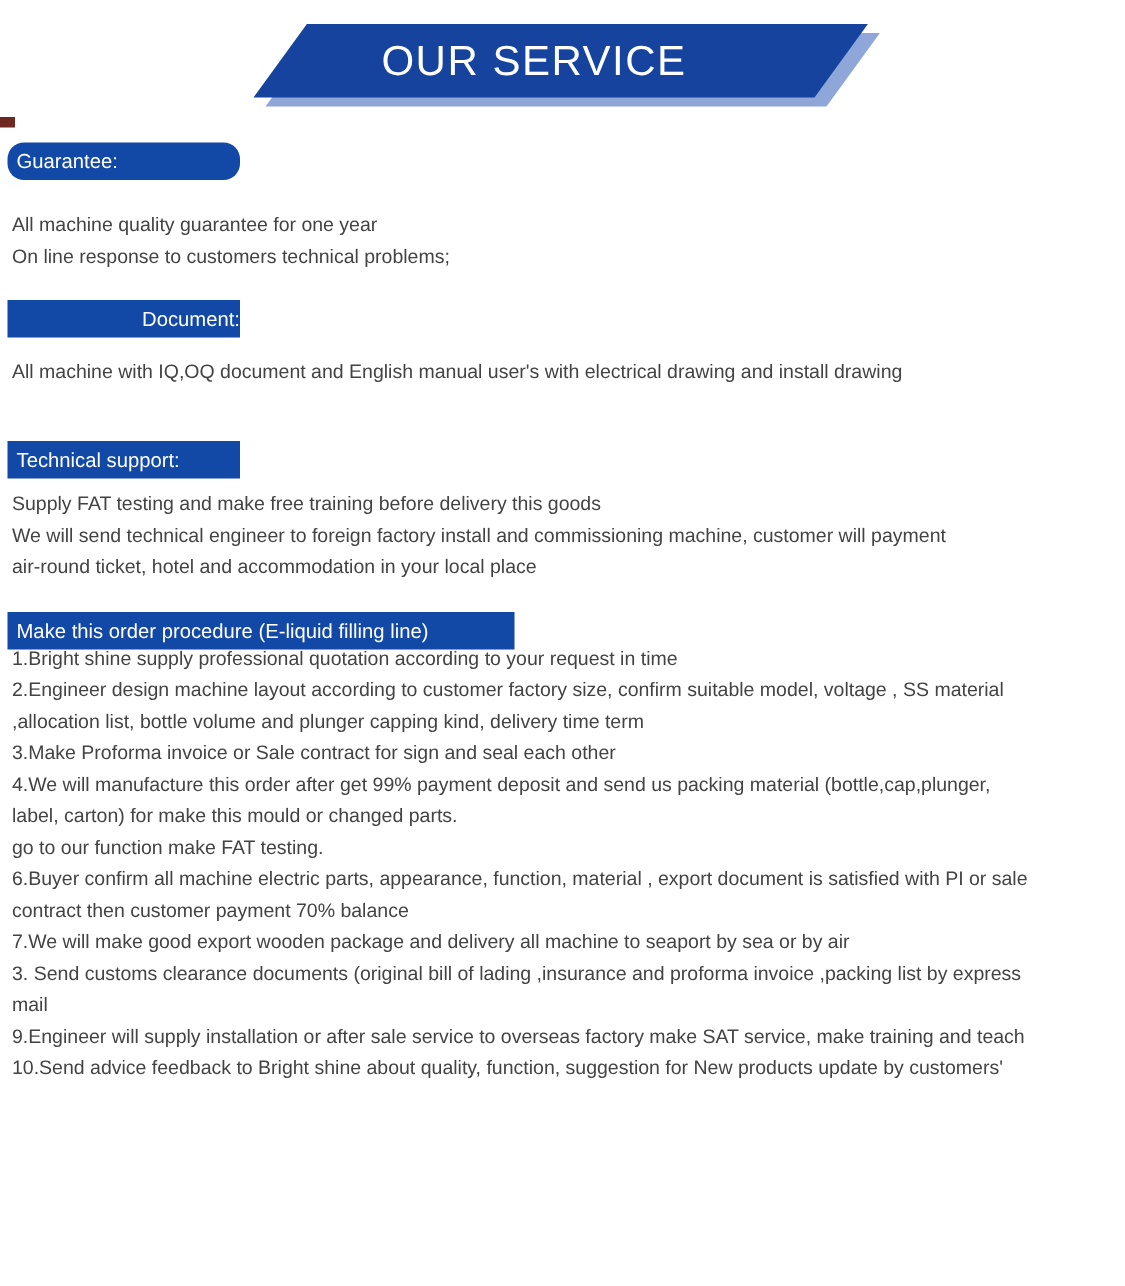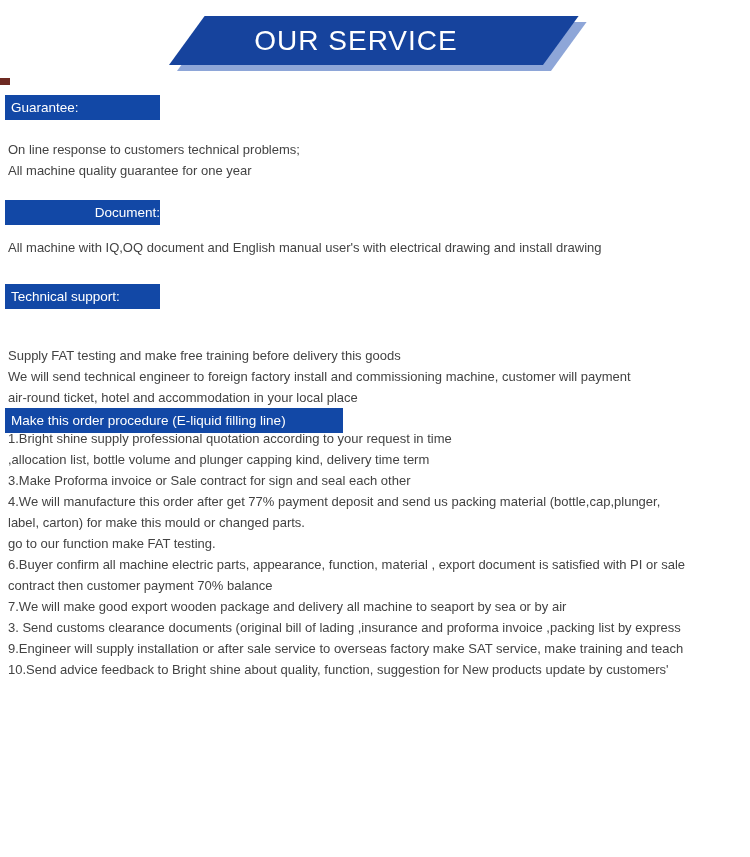--- a/index.html
+++ b/index.html
@@ -38,79 +38,81 @@
 
   
   .bar {
     position: absolute; left: 5px; height: 25px;
     background: var(--bar-fill, #1248a6);
     color: var(--bar-text, #ffffff);
     font-size: 13.5px; line-height: 25px;
     padding-left: 6px; box-sizing: border-box;
     white-space: nowrap; overflow: hidden;
   }
-  .b1 { top: 95px;  width: 155px; }
+  .b1 { top: 95px;  width: 155px; border-radius: 11px; }
   .b2 { top: 200px; width: 155px; text-align: right; }
-  .b3 { top: 284px; width: 155px; }
+  .b3 { top: 294px; width: 155px; }
   .b4 { top: 408px; width: 338px; }
 
   
   .lines {
     position: absolute; left: 8px; right: 0;
     color: var(--body-text, #434343);
     font-size: 13px; line-height: 21px;
     white-space: nowrap;
   }
   .t1 { top: 139px; }
   .t2 { top: 237px; }
-  .t3 { top: 325px; margin-top: 20px; }
+  .t3 { top: 325px; }
   .t4 { top: 428px; }
 </style>
 </head>
 <body>
 
 <div id="page">
 
   <div class="hdr-shadow"></div>
   <div class="hdr"></div>
   <div class="hdr-label">OUR SERVICE</div>
 
   <div class="red-mark"></div>
 
   <div class="bar b1">Guarantee:</div>
   <div class="lines t1">
 
-  <div class="line">On line response to customers technical problems;</div>
-      <div class="line">All machine quality guarantee for one year</div>
+  <div class="line">All machine quality guarantee for one year</div>
+      <div class="line">On line response to customers technical problems;</div>
     </div>
 
   <div class="bar b2">Document:</div>
   <div class="lines t2">
 
   <div class="line">All machine with IQ,OQ document and English manual user's with electrical drawing and install drawing</div>
     </div>
 
   <div class="bar b3">Technical support:</div>
   <div class="lines t3">
 
   <div class="line">Supply FAT testing and make free training before delivery this goods</div>
       <div class="line">We will send technical engineer to foreign factory install and commissioning machine, customer will payment</div>
       <div class="line">air-round ticket, hotel and accommodation in your local place</div>
     </div>
 
   <div class="bar b4">Make this order procedure (E-liquid filling line)</div>
   <div class="lines t4">
 
   <div class="line">1.Bright shine supply professional quotation according to your request in time</div>
+      <div class="line">2.Engineer design machine layout according to customer factory size, confirm suitable model, voltage , SS material</div>
       <div class="line">,allocation list, bottle volume and plunger capping kind, delivery time term</div>
       <div class="line">3.Make Proforma invoice or Sale contract for sign and seal each other</div>
-      <div class="line">4.We will manufacture this order after get 77% payment deposit and send us packing material (bottle,cap,plunger,</div>
+      <div class="line">4.We will manufacture this order after get 99% payment deposit and send us packing material (bottle,cap,plunger,</div>
       <div class="line">label, carton) for make this mould or changed parts.</div>
       <div class="line">go to our function make FAT testing.</div>
       <div class="line">6.Buyer confirm all machine electric parts, appearance, function, material , export document is satisfied with PI or sale</div>
       <div class="line">contract then customer payment 70% balance</div>
       <div class="line">7.We will make good export wooden package and delivery all machine to seaport by sea or by air</div>
       <div class="line">3. Send customs clearance documents (original bill of lading ,insurance and proforma invoice ,packing list by express</div>
+      <div class="line">mail</div>
       <div class="line">9.Engineer will supply installation or after sale service to overseas factory make SAT service, make training and teach</div>
       <div class="line">10.Send advice feedback to Bright shine about quality, function, suggestion for New products update by customers'</div>
     </div>
 
 </div>
 
 </body></html>

